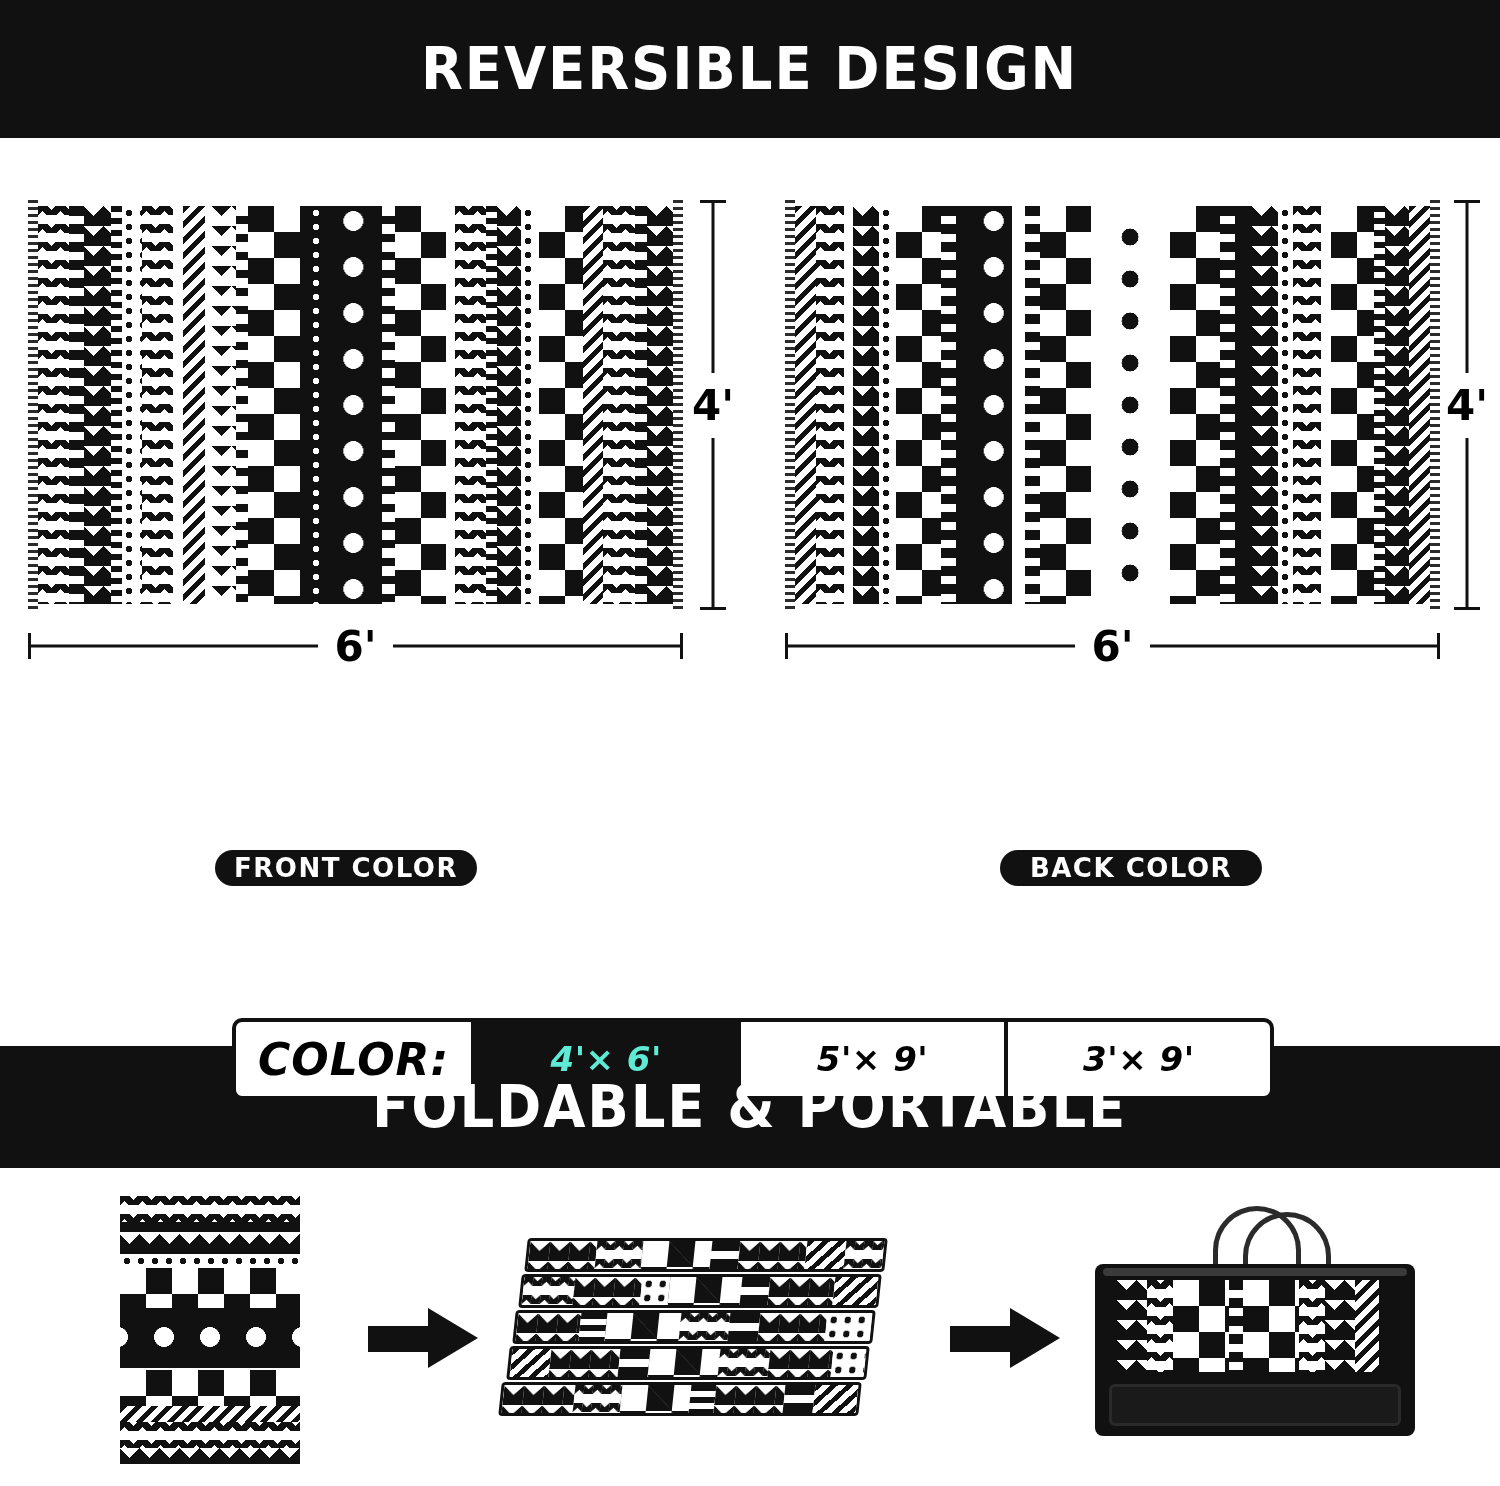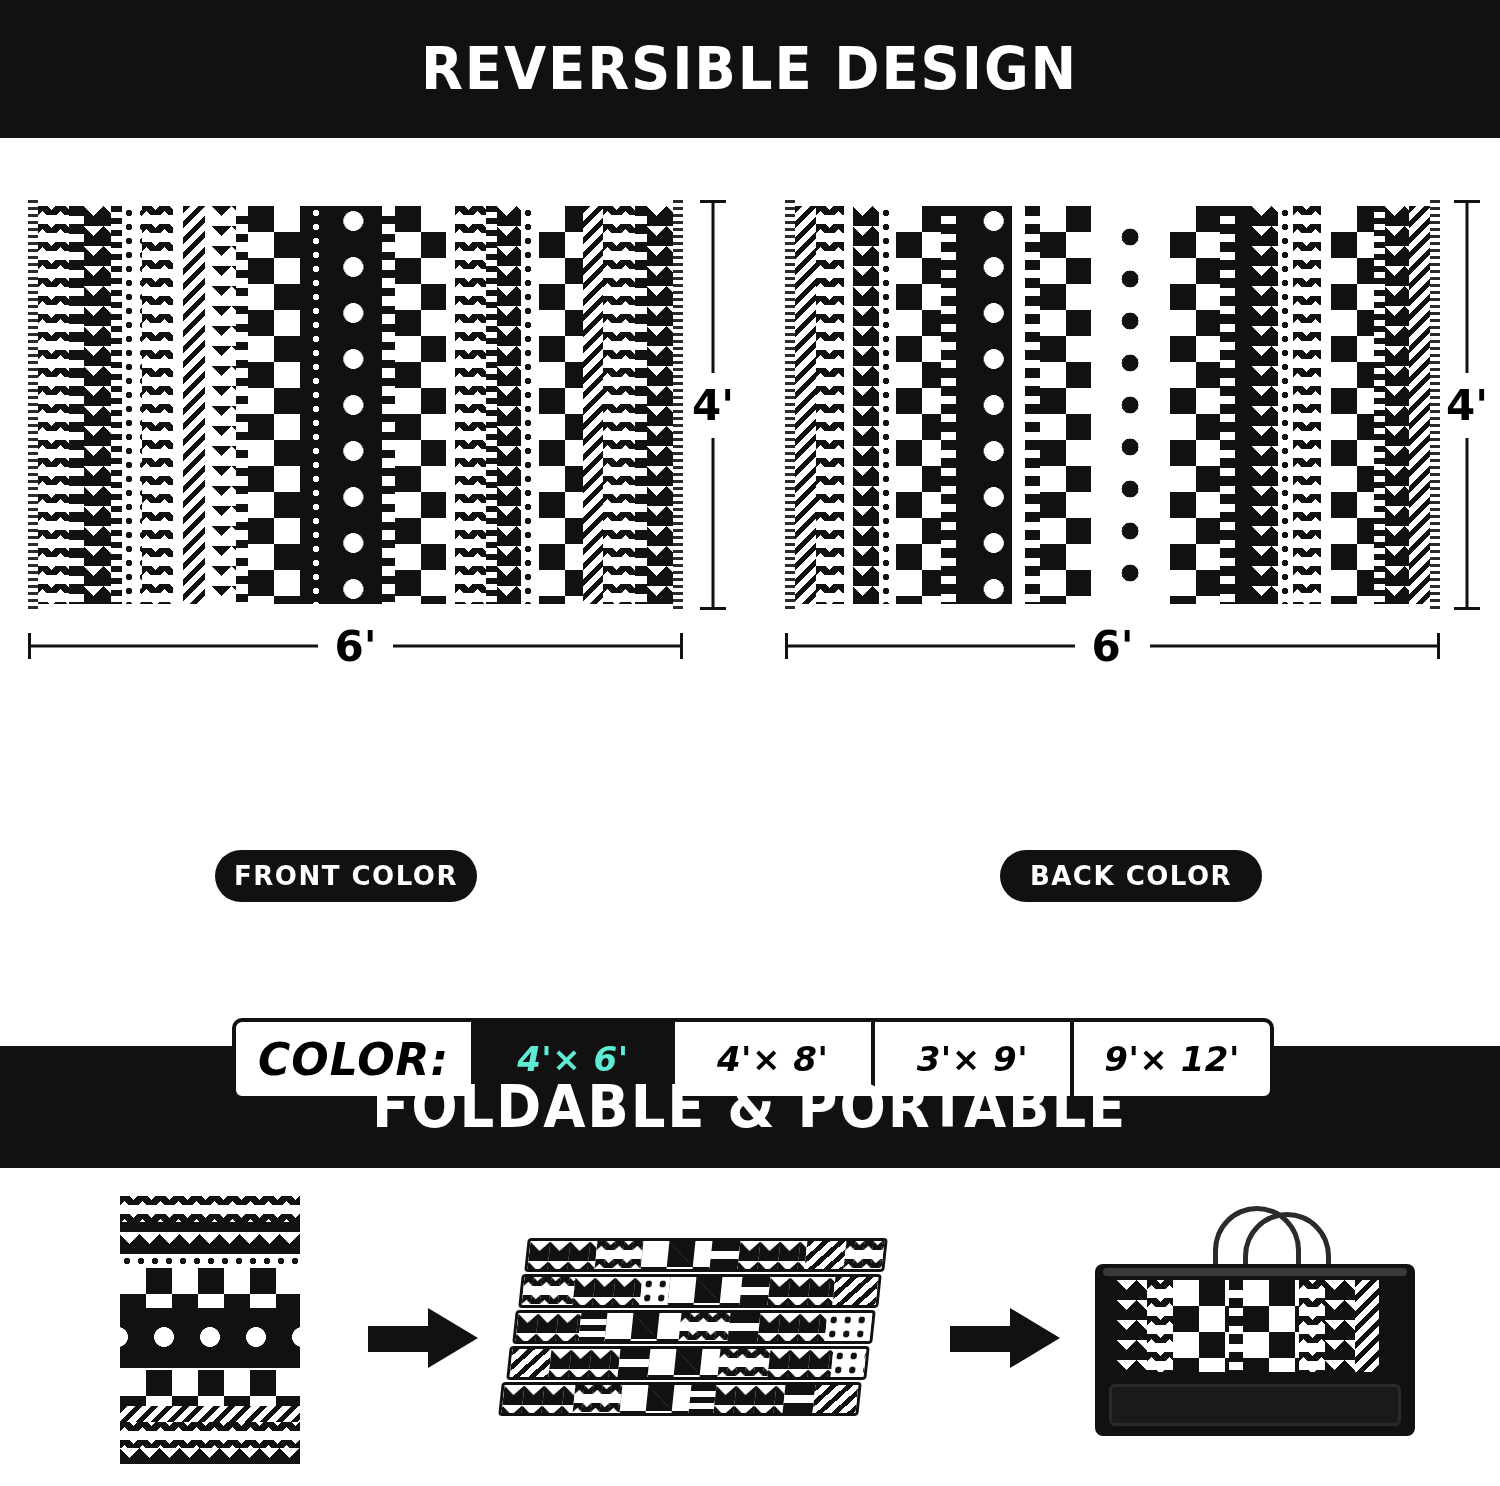--- a/index.html
+++ b/index.html
@@ -254,21 +254,21 @@
     font-size: 42px;
     z-index: 2;
   }
 
   
   .pill {
     position: absolute;
     background: #111111;
     color: #ffffff;
     border-radius: 26px;
-    height: 52px;
+    height: 36px;
     display: flex;
     align-items: center;
     justify-content: center;
     font-family: "DejaVu Sans", sans-serif;
     font-weight: bold;
     font-size: 26px;
     letter-spacing: 1.5px;
   }
   #pill-front { left: 215px; top: 712px; width: 262px; }
   #pill-back  { left: 1000px; top: 712px; width: 262px; }
@@ -517,23 +517,22 @@
       <div class="cap bot"></div>
     <div class="label">4'</div>
   </div>
 
   <div class="pill" id="pill-front">FRONT COLOR</div>
   <div class="pill" id="pill-back">BACK COLOR</div>
 
   <div class="size-bar">
     <div class="size-label">COLOR:</div>
     <div class="size-opt active">4'× 6'</div>
-    <div class="size-opt">4'× 8'</div>
+    <div class="size-opt">5'× 9'</div>
     <div class="size-opt">3'× 9'</div>
-    <div class="size-opt">9'× 12'</div>
   </div>
 </div>
 
 <div class="banner" id="fold-banner">
   <div class="banner-title">FOLDABLE &amp; PORTABLE</div>
 </div>
 
 <div class="fold-section">
 
   <div id="fold-rug">

